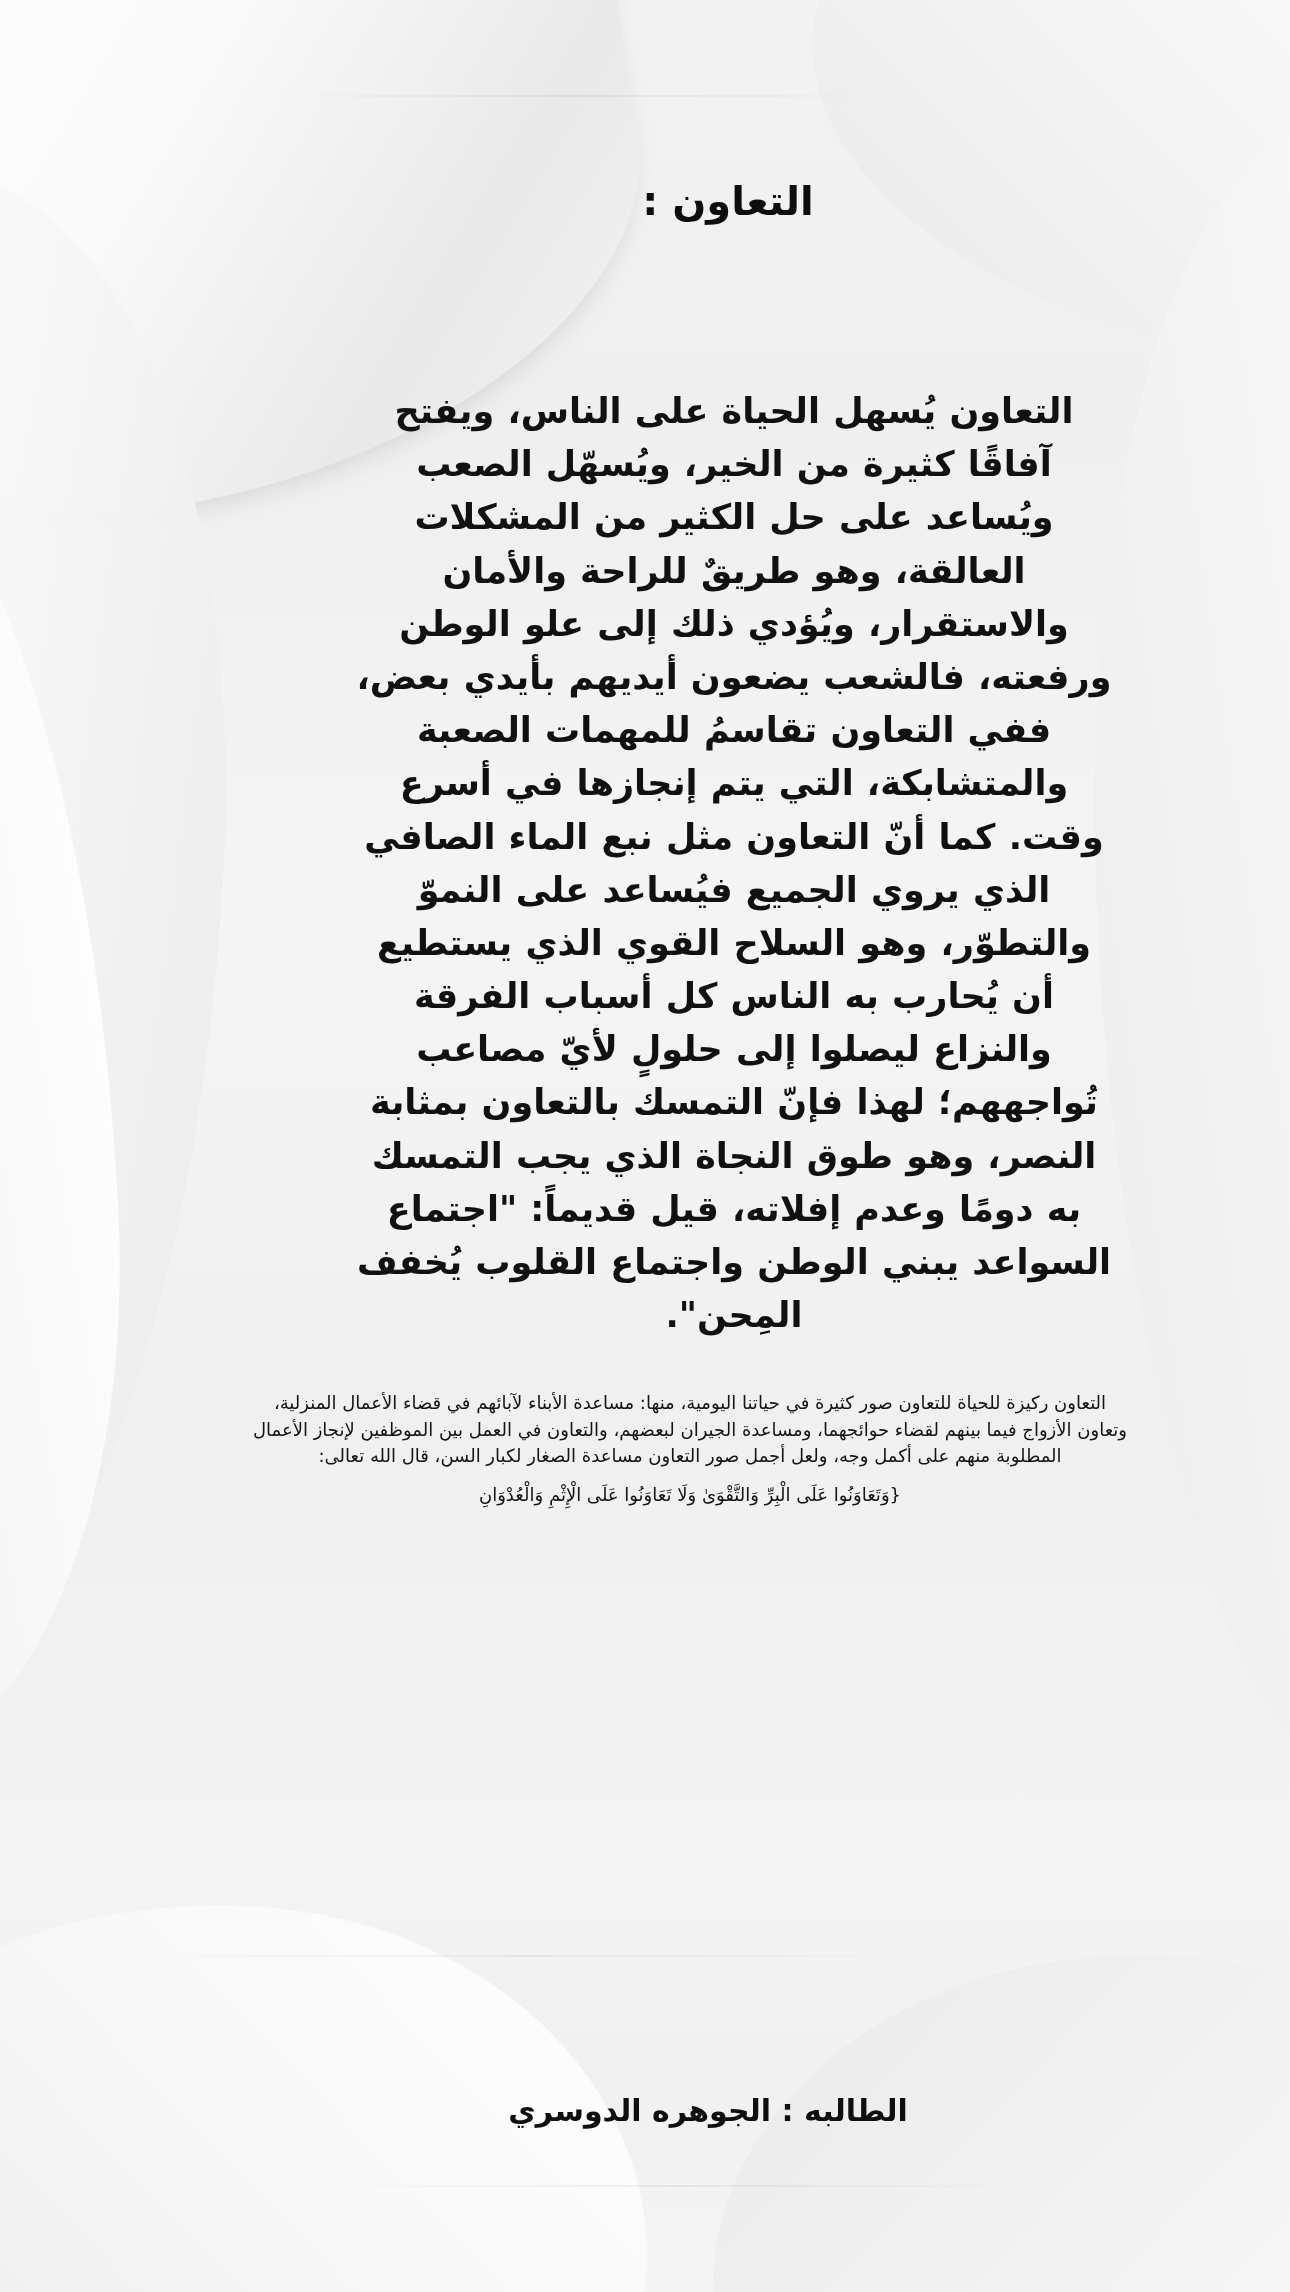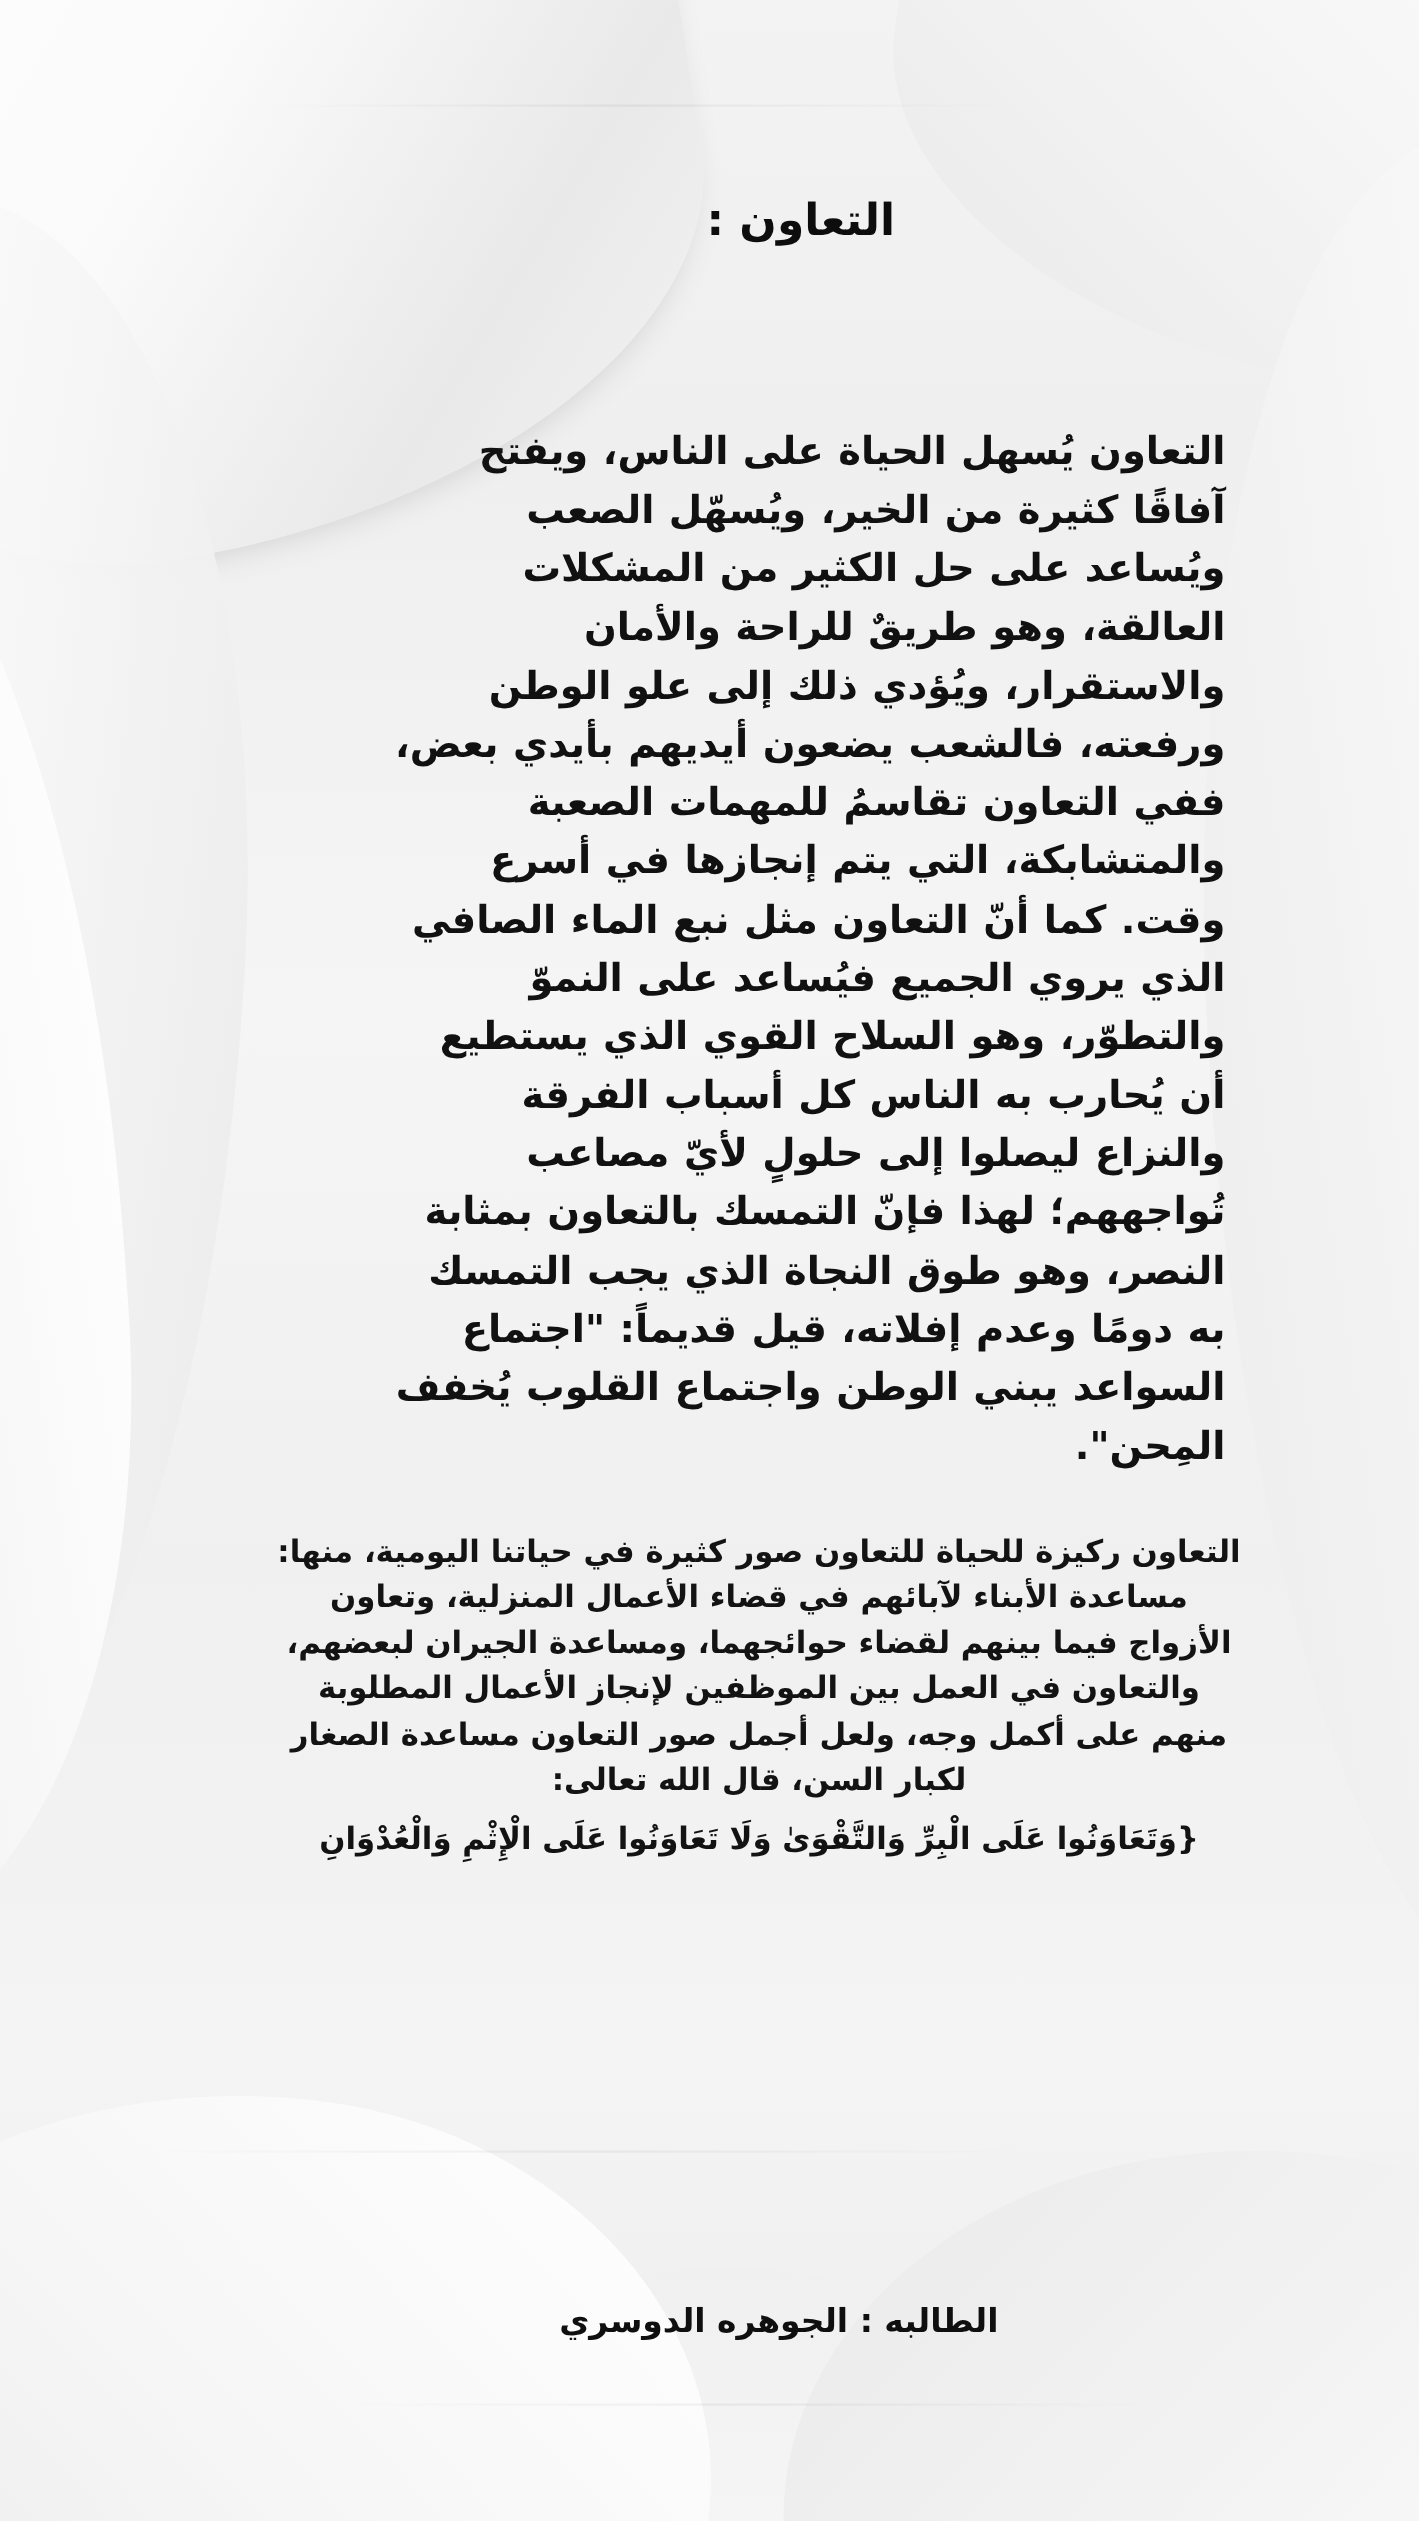--- a/index.html
+++ b/index.html
@@ -132,38 +132,38 @@
     color: #0d0d0d;
     letter-spacing: 0.5px;
     direction: rtl;
   }
 
   .body-para {
     position: absolute;
     top: 385px;
     right: 176px;
     width: 760px;
-    text-align: right;
+    text-align: center;
     direction: rtl;
     font-size: 35px;
     font-weight: 700;
     line-height: 1.52;
     color: #111111;
     word-spacing: 1px;
   }
 
   .sub-para {
     position: absolute;
     top: 1390px;
     right: 160px;
     width: 880px;
     text-align: center;
     direction: rtl;
-    font-size: 28px;
-    font-weight: 700;
+    font-size: 18px;
+    font-weight: 400;
     line-height: 1.48;
     color: #131313;
   }
 
   .verse {
     display: block;
     margin-top: 12px;
     direction: rtl;
   }
 

